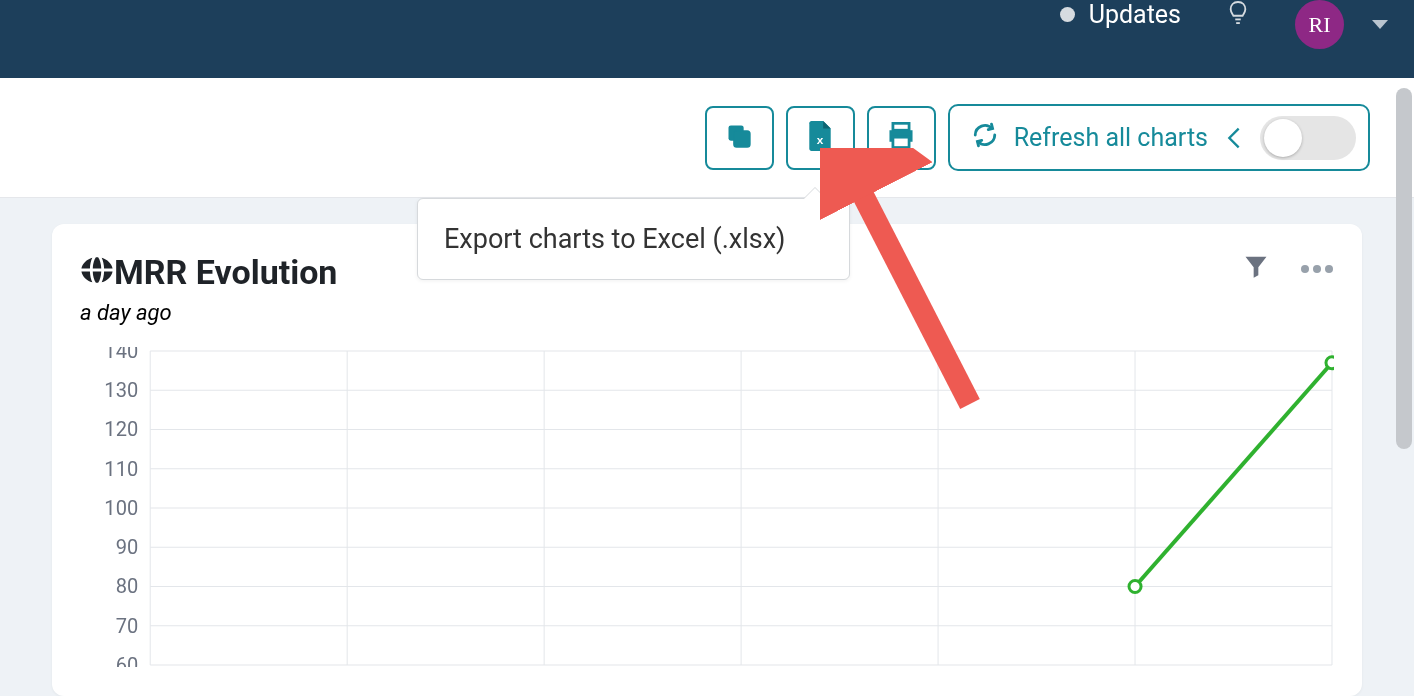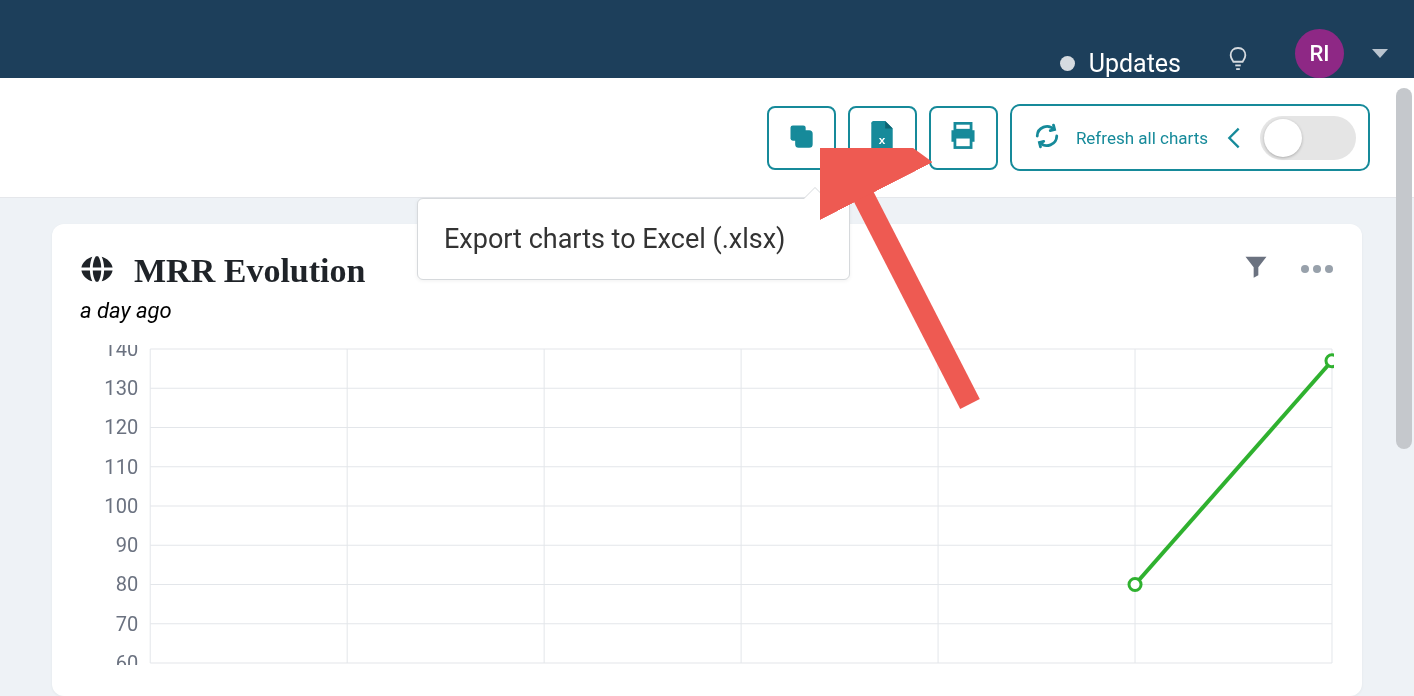--- a/index.html
+++ b/index.html
@@ -1,41 +1,41 @@
 <!DOCTYPE html>
 <html><head>
 <meta charset="utf-8">
 <style>
   * { box-sizing: border-box; margin: 0; padding: 0; }
   html, body { width: 1414px; height: 696px; font-family: -apple-system, BlinkMacSystemFont, "Segoe UI", Roboto, Helvetica, Arial, sans-serif; background: #fff; overflow: hidden; }
-  .topbar { width: 100%; height: 78px; background: #1d3f5b; display: flex; align-items: flex-end; justify-content: flex-end; padding-right: 26px; gap: 46px; }
+  .topbar { width: 100%; height: 78px; background: #1d3f5b; display: flex; align-items: flex-start; justify-content: flex-end; padding-right: 26px; gap: 46px; }
   .topbar-item { display: flex; align-items: center; gap: 14px; color: #fff; font-size: 25px; cursor: pointer; }
   .topbar-dot { width: 15px; height: 15px; background: #d6dbe0; border-radius: 50%; }
   .topbar-bulb { width: 22px; height: 26px; }
-  .avatar { width: 49px; height: 49px; border-radius: 50%; background: #8e2885; color: #fff; display: flex; align-items: center; justify-content: center; font-size: 22px; font-weight: 500; }
+  .avatar { width: 49px; height: 49px; border-radius: 50%; background: #8e2885; color: #fff; display: flex; align-items: center; justify-content: center; font-size: 22px; font-weight: 500; font-family: Liberation Serif, serif; }
   .caret-down { width: 0; height: 0; border-left: 8px solid transparent; border-right: 8px solid transparent; border-top: 9px solid #b9c4cf; }
   .user-group { display: flex; align-items: center; gap: 28px; }
 
   .toolbar-row { width: 100%; height: 120px; background: #fff; display: flex; align-items: center; justify-content: flex-end; padding-right: 44px; gap: 12px; border-bottom: 1px solid #e5e7eb; position: relative; }
   .icon-btn { width: 69px; height: 64px; border: 2px solid #168a9a; border-radius: 8px; background: #fff; display: flex; align-items: center; justify-content: center; cursor: pointer; color: #168a9a; }
-  .refresh-btn { height: 67px; border: 2px solid #168a9a; border-radius: 10px; background: #fff; display: flex; align-items: center; padding: 0 12px 0 22px; gap: 16px; cursor: pointer; color: #168a9a; font-size: 17px; }
+  .refresh-btn { height: 67px; border: 2px solid #168a9a; border-radius: 10px; background: #fff; display: flex; align-items: center; padding: 0 12px 0 22px; gap: 16px; cursor: pointer; color: #168a9a; font-size: 25px; }
   .refresh-btn .label { color: #168a9a; }
   .notch { width: 20px; display:flex; align-items:center; justify-content:center; }
   .notch svg { display:block; }
   .toggle { width: 96px; height: 44px; background: #e5e5e5; border-radius: 22px; position: relative; }
   .toggle-knob { position: absolute; left: 4px; top: 3px; width: 38px; height: 38px; background: #fff; border-radius: 50%; box-shadow: 0 1px 3px rgba(0,0,0,0.25); }
 
   .tooltip { position: absolute; top: 198px; left: 417px; width: 433px; height: 82px; background: #fff; border: 1px solid #d6d9dc; border-radius: 6px; display:flex; align-items:center; padding-left: 26px; font-size: 27px; color: #333; box-shadow: 0 1px 4px rgba(0,0,0,0.06); z-index: 40; }
   .tooltip::before { content:""; position:absolute; top:-11px; left: 386px; width:0; height:0; border-left:11px solid transparent; border-right:11px solid transparent; border-bottom:11px solid #fff; filter: drop-shadow(0 -1px 0 #d6d9dc); }
 
   .content-area { width: 100%; height: calc(100% - 198px); background: #eef2f6; padding: 26px 52px 0 52px; position: relative; }
   .chart-card { width: 100%; height: 100%; background: #fff; border-radius: 12px; padding: 28px 28px 0 28px; position: relative; overflow: hidden; box-shadow: 0 1px 3px rgba(0,0,0,0.05); }
   .chart-header { display:flex; align-items:flex-start; justify-content: space-between; }
   .chart-title-group { display:flex; flex-direction:column; gap:4px; }
-  .chart-title-row { display:flex; align-items:center; gap:20px;font-family:Liberation Serif, serif; }
+  .chart-title-row { display:flex; align-items:center; gap:0; }
   .chart-title { font-size: 34px; font-weight: 700; color: #1f2328; }
   .chart-subtitle { font-size: 22px; font-style: italic; color: #000000; margin-top: 4px; }
   .chart-actions { display:flex; align-items:center; gap: 30px; color: #6b7280; }
   .chart-actions .action { cursor:pointer; }
 
   .plot { position: relative; margin-top: 22px; width: 100%; height: 320px; }
   .plot-svg { width: 100%; height: 100%; }
   .grid-line { stroke: #e3e6ea; stroke-width: 1; }
   .grid-line-v { stroke: #e3e6ea; stroke-width: 1; }
   .axis-label { font-size: 20px; fill: #6b7280; }

